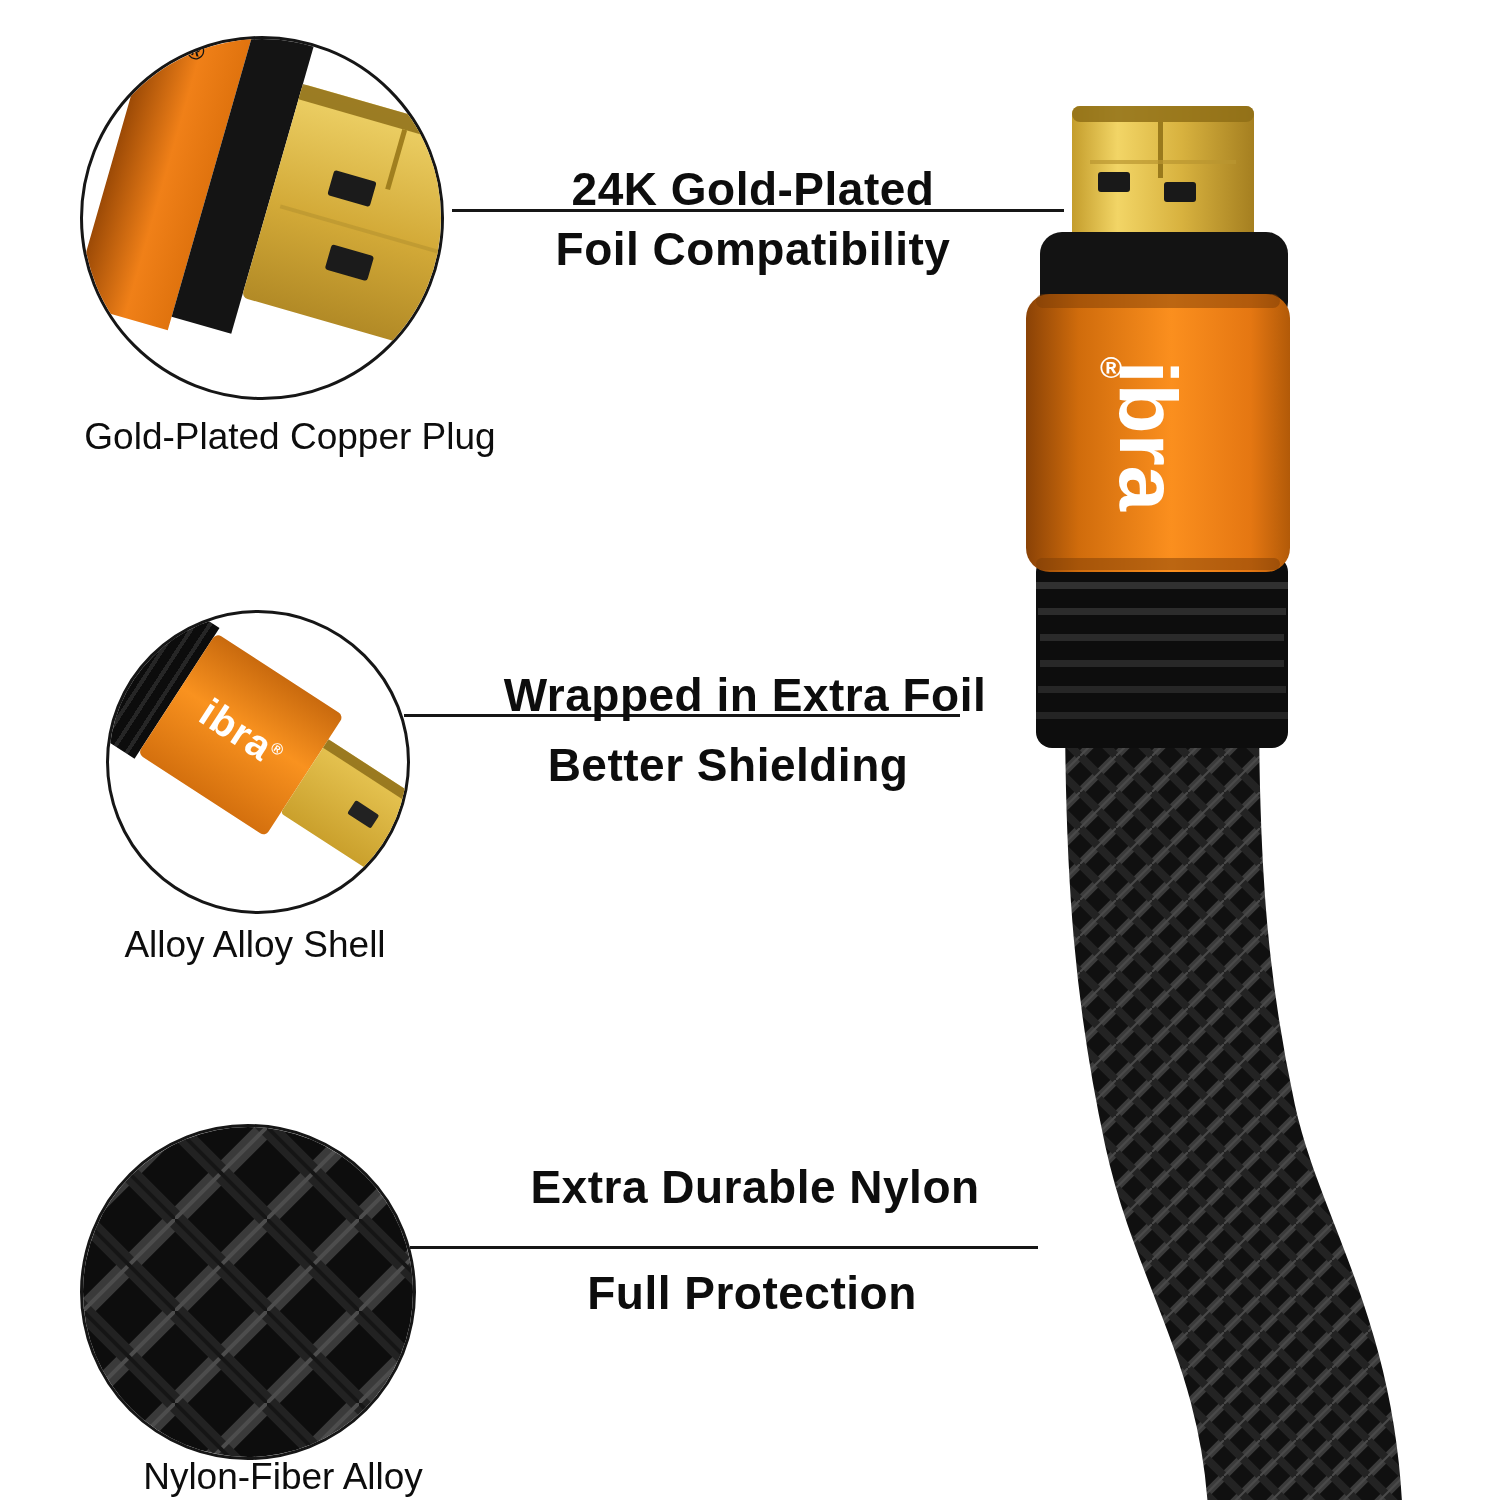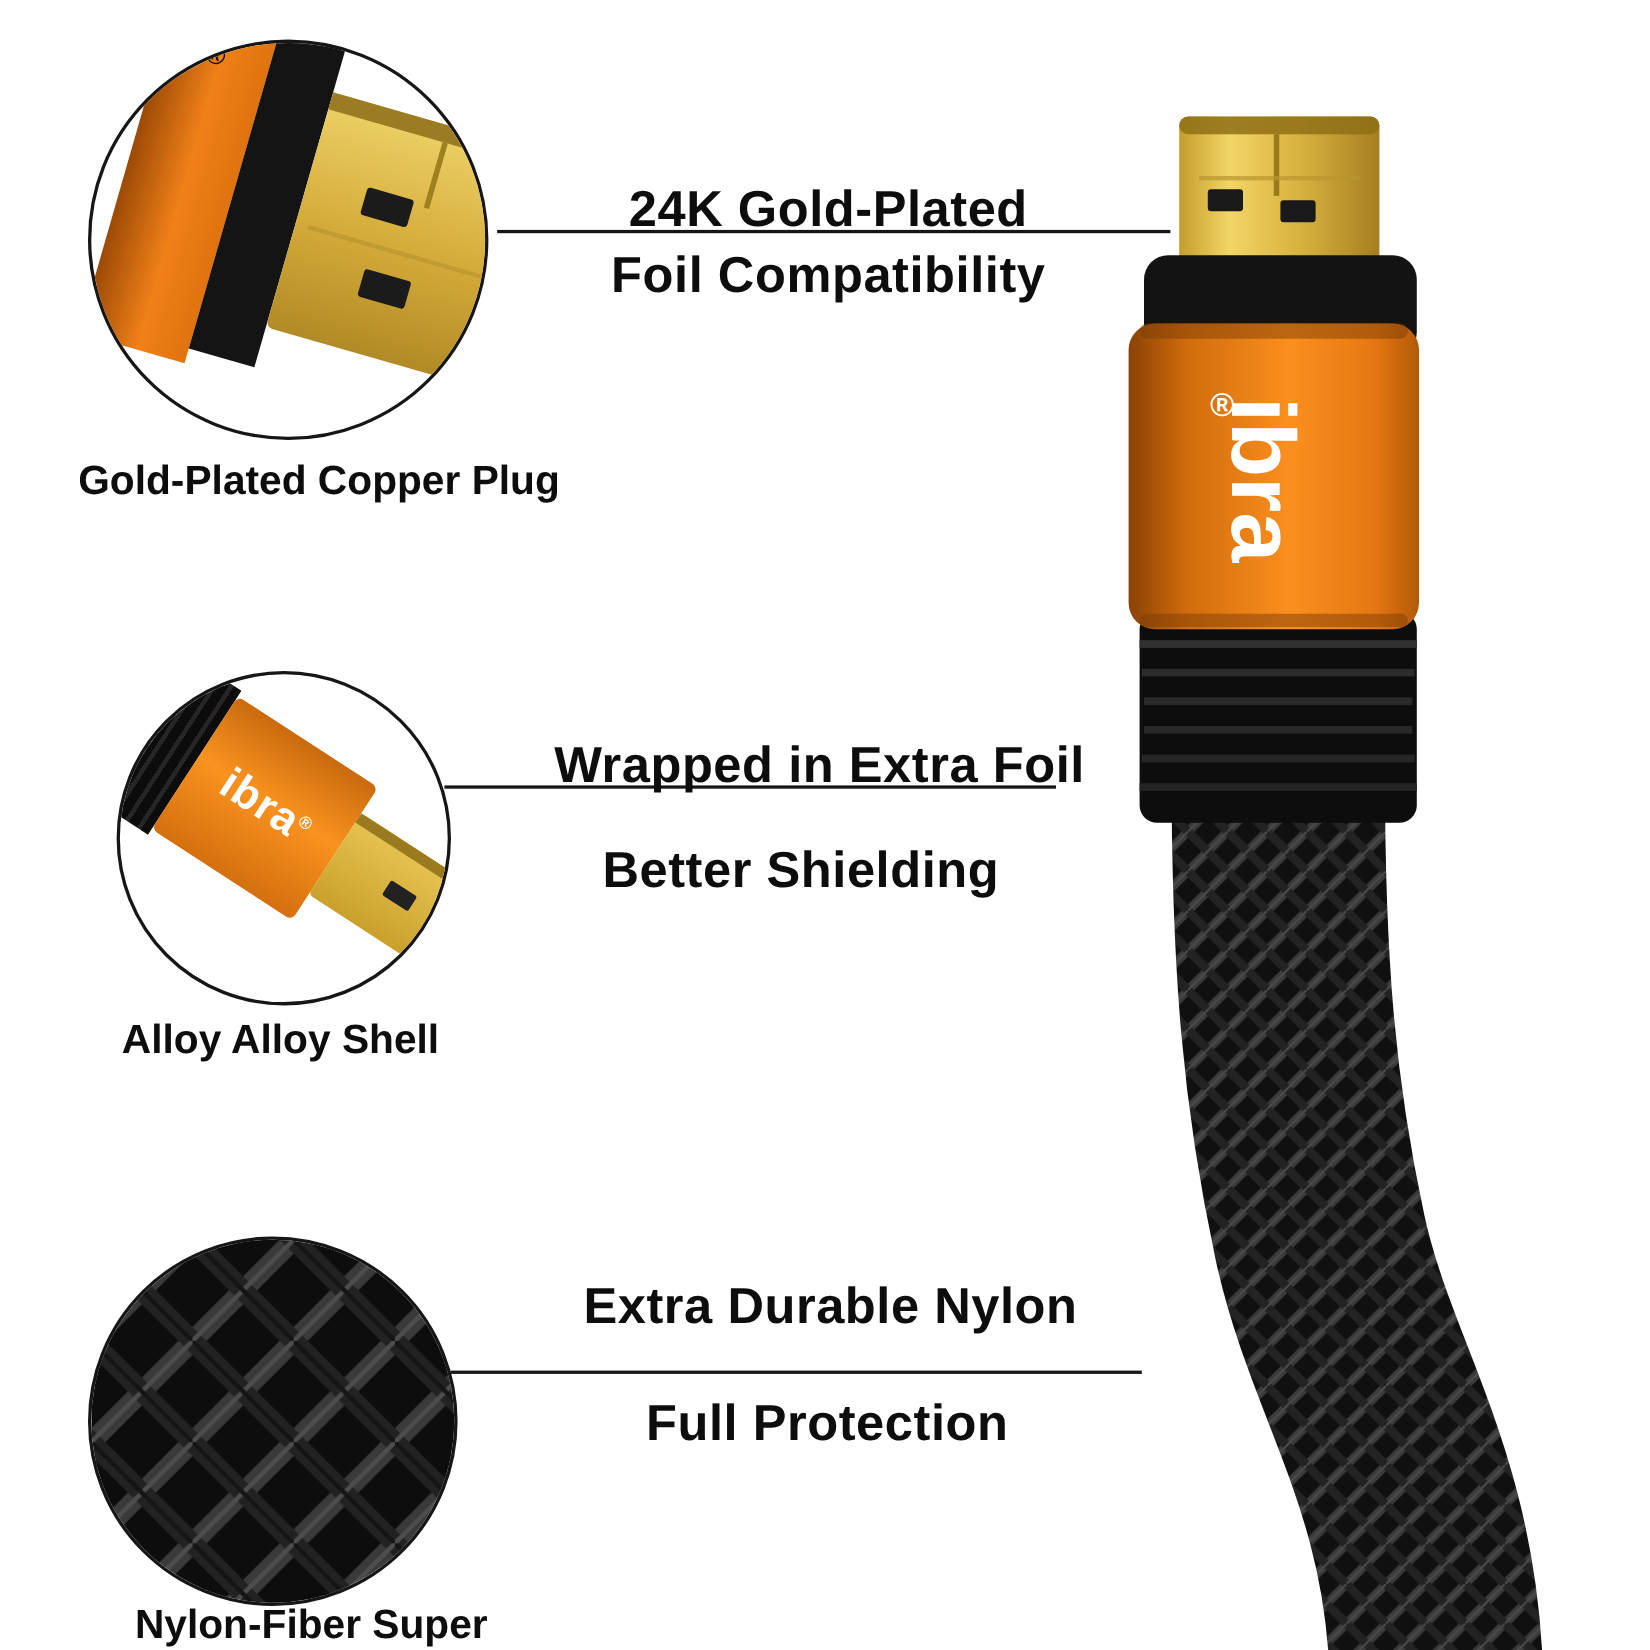--- a/index.html
+++ b/index.html
@@ -12,21 +12,21 @@
   .circle {
     position:absolute; border:3px solid #161616; border-radius:50%;
     overflow:hidden; background:#ffffff; z-index:2;
   }
   .callout-line { position:absolute; height:3px; background:#161616; z-index:2; }
   .callout-text {
     position:absolute; font-weight:bold; font-size:46px; color:#0d0d0d;
     text-align:center; z-index:3; letter-spacing:.5px; white-space:nowrap;
   }
   .circle-label {
-    position:absolute; font-weight:bold; font-size:37px; color:#0d0d0d;
+    position:absolute; font-weight:normal; font-size:37px; color:#0d0d0d;
     text-align:center; z-index:3; white-space:nowrap;
   }
   .abs { position:absolute; }
   .shell-logo {
     position:absolute; left:0; right:0; top:50%; transform:translateY(-54%);
     color:#ffffff; font-weight:bold; font-size:40px; text-align:center;
     letter-spacing:1px;
   }
   .shell-logo sup { font-size:16px; }
 </style>
@@ -130,33 +130,33 @@
                 background:linear-gradient(180deg,#e7c553,#caa02c);">
       <div class="abs" style="left:0; top:0; right:0; height:10px; background:#8d6d18; opacity:.85;"></div>
       <div class="abs" style="left:56px; top:36px; width:28px; height:16px; background:#222; border-radius:2px;"></div>
     </div>
   </div>
 </div>
 <div class="circle-label" style="left:55px; top:924px; width:400px;">Alloy Alloy Shell</div>
 
 <div class="callout-line" style="left:404px; top:714px; width:556px;"></div>
 <div class="callout-text" style="left:495px; top:668px; width:500px;">Wrapped in Extra Foil</div>
-<div class="callout-text" style="left:478px; top:763px; width:500px;">Better Shielding</div>
+<div class="callout-text" style="left:478px; top:738px; width:500px;">Better Shielding</div>
 
 <div class="circle" style="left:80px; top:1124px; width:336px; height:336px;">
   <svg width="336" height="336" style="position:absolute; left:0; top:0;">
     <defs>
       <pattern id="braidBig" width="92" height="92" patternUnits="userSpaceOnUse">
         <rect width="92" height="92" fill="#0d0d0d"></rect>
         <path d="M-23,23 L23,-23 M0,92 L92,0 M69,115 L115,69" stroke="#3a3a3a" stroke-width="18" fill="none"></path>
         <path d="M-23,69 L23,115 M0,0 L92,92 M69,-23 L115,23" stroke="#222222" stroke-width="18" fill="none"></path>
         <path d="M0,92 L92,0" stroke="#4d4d4d" stroke-width="4" fill="none"></path>
         <path d="M0,0 L92,92" stroke="#151515" stroke-width="4" fill="none"></path>
       </pattern>
     </defs>
     <rect width="336" height="336" fill="url(#braidBig)"></rect>
   </svg>
 </div>
-<div class="circle-label" style="left:63px; top:1456px; width:440px;">Nylon-Fiber Super</div>
+<div class="circle-label" style="left:63px; top:1456px; width:440px;">Nylon-Fiber Alloy</div>
 
 <div class="callout-line" style="left:410px; top:1246px; width:628px;"></div>
 <div class="callout-text" style="left:505px; top:1160px; width:500px;">Extra Durable Nylon</div>
 <div class="callout-text" style="left:502px; top:1266px; width:500px;">Full Protection</div>
 
 </body></html>

